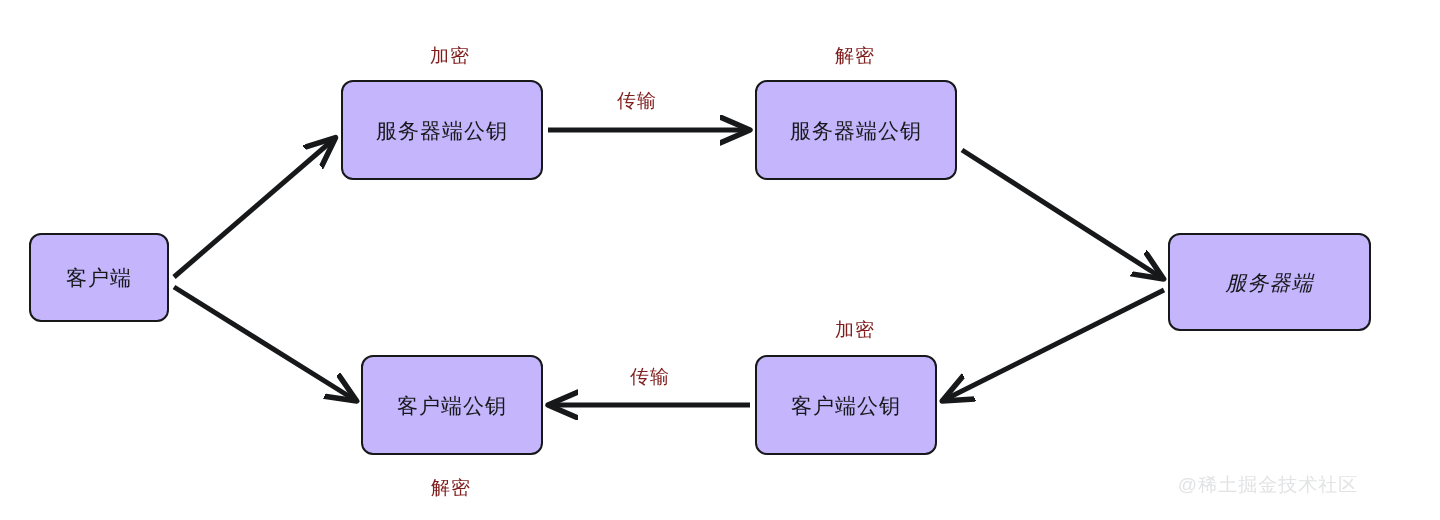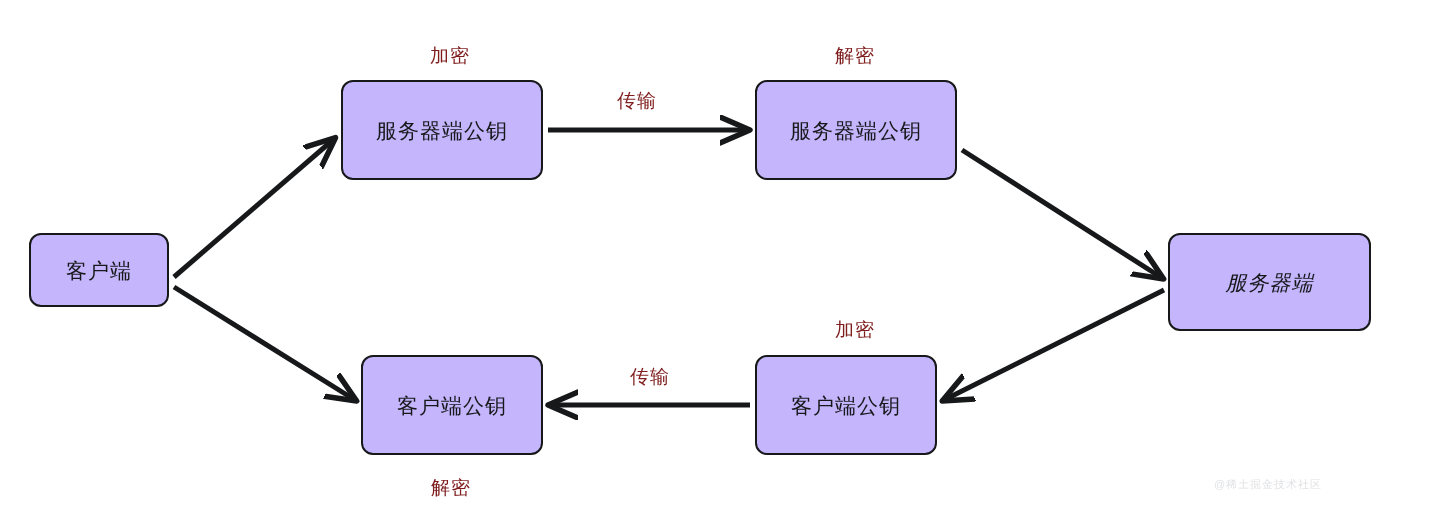--- a/index.html
+++ b/index.html
@@ -45,21 +45,21 @@
     font-size: 19px;
     letter-spacing: 1px;
     line-height: 1;
     white-space: nowrap;
     transform: translate(-50%, -50%);
     z-index: 3;
   }
   .watermark {
     position: absolute;
     color: #e2e3e5;
-    font-size: 11px;
+    font-size: 19px;
     letter-spacing: 1px;
     white-space: nowrap;
     line-height: 1;
     z-index: 1;
   }
 </style>
 </head>
 <body>
 
 <div id="canvas">
@@ -74,21 +74,21 @@
         <path d="M 174 277 L 334 139"></path>
         <path d="M 548 130 L 748 130"></path>
         <path d="M 962 150 L 1162 278"></path>
         <path d="M 174 287 L 355 400"></path>
         <path d="M 1164 290 L 944 400"></path>
         <path d="M 750 405 L 550 405"></path>
       </g>
   </svg>
 
   <div id="node-layer">
-      <div class="node" style="left: 29px; top: 233px; width: 140px; height: 74px;">客户端</div>
+      <div class="node" style="left: 29px; top: 233px; width: 140px; height: 89px;">客户端</div>
       <div class="node" style="left: 341px; top: 80px; width: 202px; height: 100px;">服务器端公钥</div>
       <div class="node" style="left: 755px; top: 80px; width: 202px; height: 100px;">服务器端公钥</div>
       <div class="node" style="left: 1168px; top: 233px; width: 203px; height: 98px; font-style: italic;">服务器端</div>
       <div class="node" style="left: 755px; top: 355px; width: 182px; height: 100px;">客户端公钥</div>
       <div class="node" style="left: 361px; top: 355px; width: 182px; height: 100px;">客户端公钥</div>
     </div>
   <div id="label-layer">
       <div class="edge-label" style="left: 450px; top: 55px;">加密</div>
       <div class="edge-label" style="left: 855px; top: 55px;">解密</div>
       <div class="edge-label" style="left: 637px; top: 100px;">传输</div>

